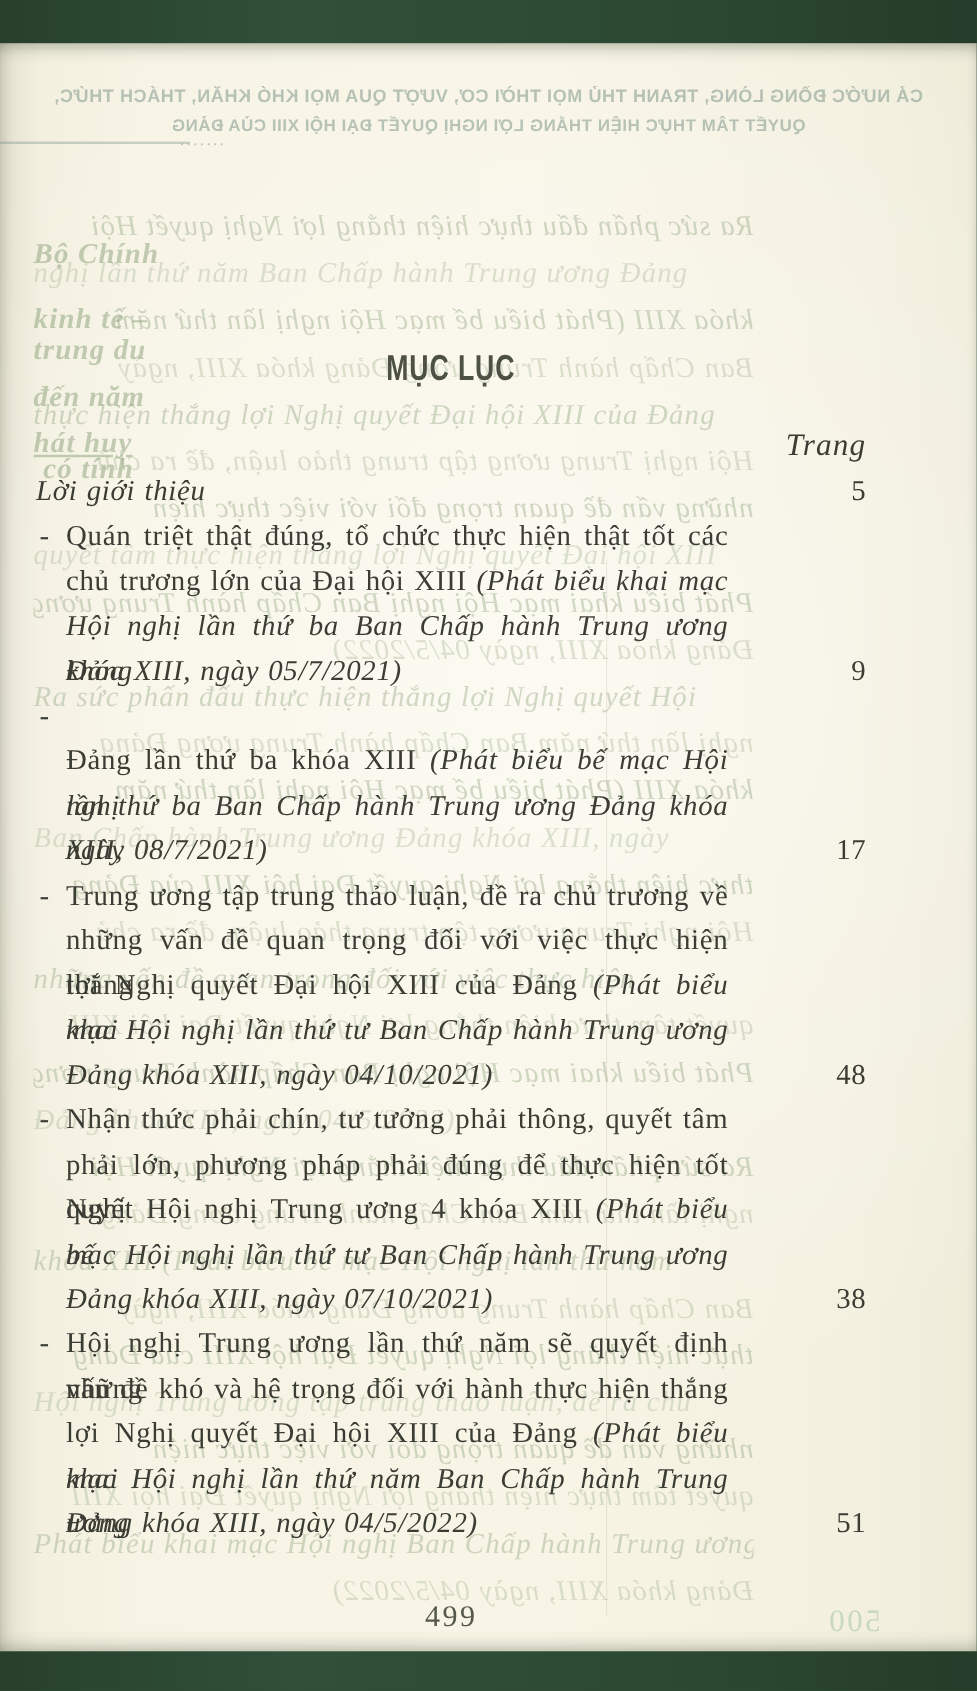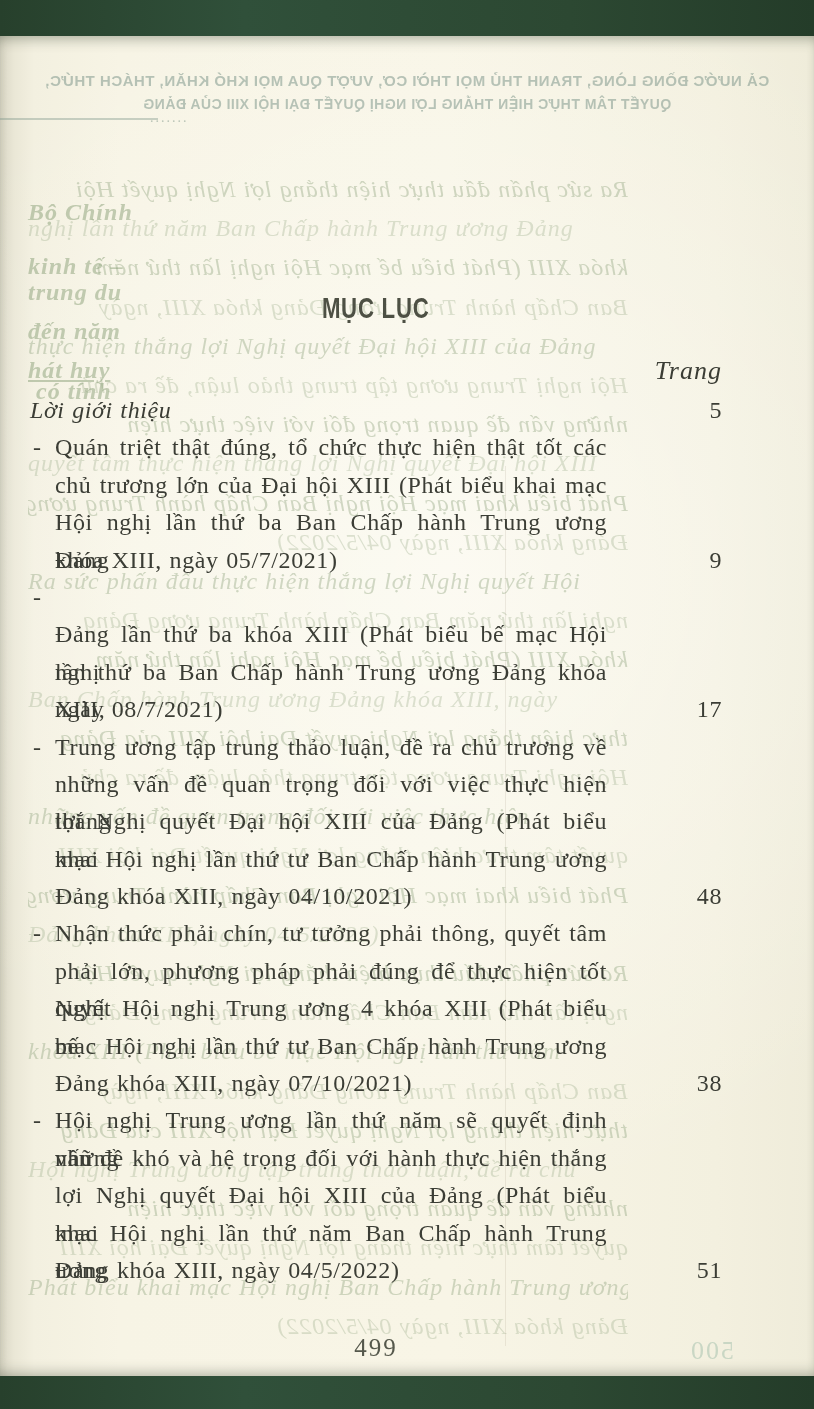--- a/index.html
+++ b/index.html
@@ -50,21 +50,21 @@
     font-style:italic;font-size:26px;letter-spacing:1px;}
   .list{position:absolute;top:356px;left:0;width:692px;font-size:24px;letter-spacing:.6px;word-spacing:1px;}
   .row,.entry{display:flex;}
   .line,.introlabel{line-height:37.4px;height:37.4px;}
   .introlabel{font-style:italic;width:552px;}
   .etext{width:552px;position:relative;}
   .entry{padding-left:25px;}
   .dash{position:absolute;left:-22px;top:0;line-height:37.4px;}
   .line{text-align:justify;text-align-last:justify;}
   .line.lastline{text-align-last:left;}
-  .it{margin-top:39px;}
+  .it{font-style:italic;margin-top:39px;}
   .enum{flex:1;text-align:right;align-self:flex-end;line-height:37.4px;height:37.4px;}
   .footer{position:absolute;top:1298px;left:0;width:692px;text-align:center;
     font-size:25px;letter-spacing:2px;color:#55584c;}
 </style>
 </head>
 <body>
 
 <div class="cover-bar" id="cover-top"></div>
 <div class="cover-bar" id="cover-bottom"></div>
 

